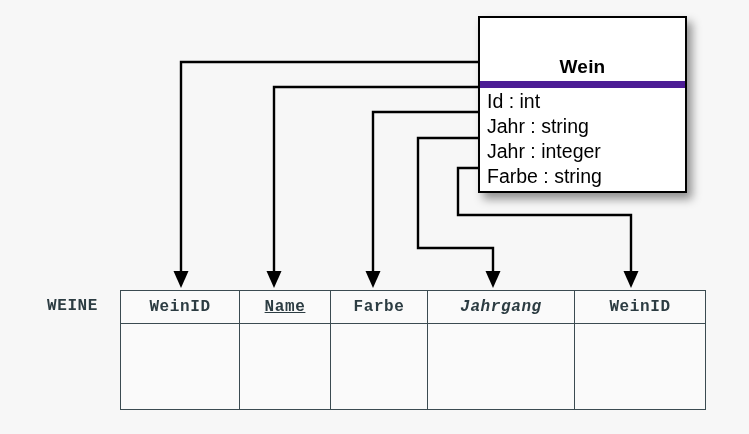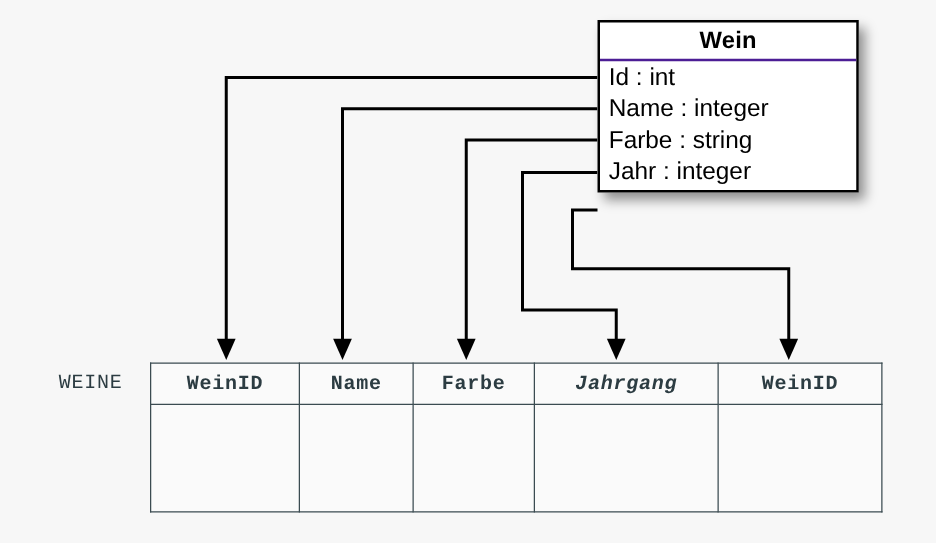--- a/index.html
+++ b/index.html
@@ -57,43 +57,44 @@
     box-sizing: border-box;
     z-index: 5;
   }
   #uml-class-name {
     text-align: center;
     font-weight: bold;
     font-size: 19px;
     line-height: 29px;
     height: 29px;
     color: #000000;
-    border-bottom: 2px solid #4c1d95;
+    border-bottom: 7px solid #4c1d95;
     letter-spacing: 0.2px;
+    margin-top: 34px;
   }
   #uml-attributes {
     padding: 1px 0 2px 0;
   }
   .uml-attr {
     font-size: 19.5px;
     line-height: 25px;
     height: 25px;
     color: #000000;
     padding-left: 7px;
     white-space: nowrap;
     overflow: hidden;
   }
 
   
   #rel-table-label {
     position: absolute;
     left: 47px;
     top: 296px;
     font-family: "Liberation Mono", monospace;
-    font-weight: normal;
+    font-weight: bold;
     font-size: 16px;
     letter-spacing: 0.6px;
     color: #2c3c42;
     line-height: 20px;
   }
   #rel-table {
     position: absolute;
     left: 120px;
     top: 290px;
     border-collapse: collapse;
@@ -113,21 +114,21 @@
     font-size: 16px;
     letter-spacing: 0.6px;
     color: #2c3c42;
     text-align: center;
     vertical-align: middle;
   }
   #rel-table td {
     height: 85px;
   }
   .col-w0 { width: 118px; }
-  .col-w1 { width: 90px; }
+  .col-w1 { width: 90px; text-decoration: underline; }
   .col-w2 { width: 96px; }
   .col-w3 { width: 146px; font-style: italic; }
   .col-w4 { width: 130px; }
 </style>
 </head>
 <body>
 
 <div id="canvas">
 
   <svg id="connectors" viewBox="0 0 749 434" width="749" height="434" xmlns="http://www.w3.org/2000/svg">
@@ -150,23 +151,23 @@
     <g>
       <path class="conn-path" d="M 478 168 L 458 168 L 458 215 L 631 215 L 631 272"></path>
       <polygon class="conn-head" points="631,288 623.5,271 638.5,271"></polygon>
     </g>
   </svg>
 
   <div id="uml-class">
     <div id="uml-class-name">Wein</div>
     <div id="uml-attributes">
       <div class="uml-attr">Id : int</div>
-      <div class="uml-attr">Name : integer</div>
+      <div class="uml-attr">Jahr : string</div>
+      <div class="uml-attr">Jahr : integer</div>
       <div class="uml-attr">Farbe : string</div>
-      <div class="uml-attr">Jahr : integer</div>
     </div>
   </div>
 
   <div id="rel-table-label">WEINE</div>
 
   <table id="rel-table">
     <thead>
       <tr>
         <th class="col-w0">WeinID</th>
         <th class="col-w1">Name</th>

